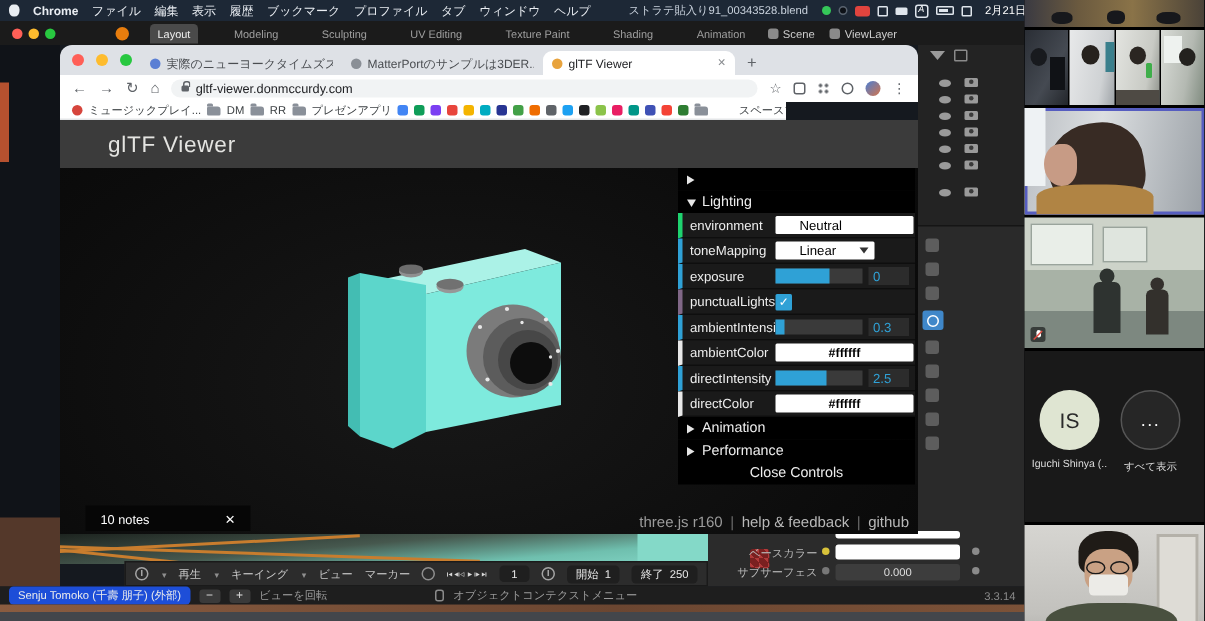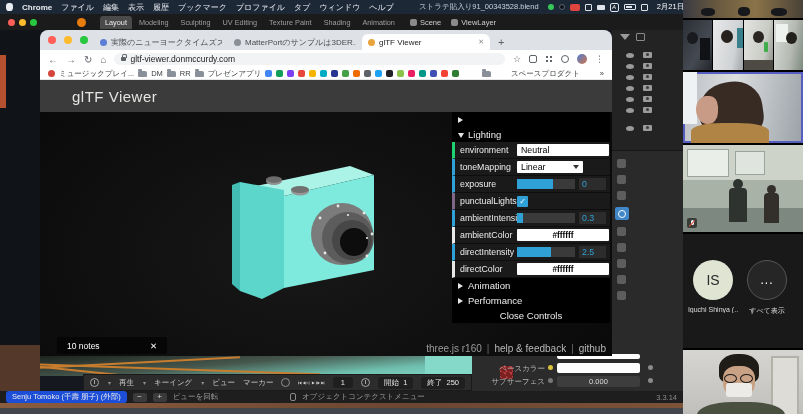--- a/index.html
+++ b/index.html
@@ -26,21 +26,21 @@
   .si.batt::after{content:"";position:absolute;left:1px;top:1px;width:6px;height:2px;background:#dfe5ec;}
   .clock{font-size:7.5px;color:#fff;}
 
   
   .bheader{position:absolute;left:0;top:14px;width:683px;height:16px;background:#1b1b1b;color:#bdbdbd;
            display:flex;align-items:center;font-size:7.5px;gap:0;white-space:nowrap;}
   .tl{width:7px;height:7px;border-radius:50%;margin-left:4px;flex:0 0 auto;}
   .tl.r{background:#ff5f57;margin-left:8px;} .tl.y{background:#febc2e;} .tl.g{background:#28c840;}
   .bico{width:9px;height:9px;border-radius:50%;background:#e87d0d;margin:0 6px 0 40px;flex:0 0 auto;}
   .bmenu span{margin-right:12px;}
-  .wtabs{display:flex;gap:2px;margin-left:8px;}
+  .wtabs{display:flex;gap:19px;margin-left:8px;}
   .wtab{padding:2px 5px;border-radius:3px 3px 0 0;color:#9f9f9f;font-size:7.3px;}
   .wtab.act{background:#4a4a4a;color:#efefef;}
   .chip-ic{width:7px;height:7px;border-radius:2px;background:#8a8a8a;display:inline-block;margin-right:3px;vertical-align:-1px;}
   .bscene{margin-left:10px;color:#cfcfcf;}
   .blayer{margin-left:10px;color:#cfcfcf;}
 
   
   .boutl{position:absolute;left:612px;top:30px;width:71px;height:360px;background:#232323;}
   .boutl .props{position:absolute;left:0;right:0;top:120px;bottom:0;background:#2a2a2a;border-top:1px solid #151515;}
   .funnel{position:absolute;left:8px;top:4px;width:0;height:0;border-left:5px solid transparent;border-right:5px solid transparent;border-top:6px solid #9a9a9a;}
@@ -99,21 +99,21 @@
   .ctool{position:absolute;left:40px;top:50px;width:572px;height:18px;background:#fff;display:flex;align-items:center;gap:8px;padding:0 8px;}
   .nav{color:#5f6368;font-size:10px;}
   .omni{flex:1;height:12px;background:#f1f3f4;border-radius:7px;display:flex;align-items:center;gap:4px;padding:0 7px;
         font-size:8.5px;color:#202124;}
   .lock{width:5px;height:4px;background:#5f6368;border-radius:1px;position:relative;flex:0 0 auto;}
   .lock::before{content:"";position:absolute;left:1px;top:-3px;width:3px;height:3px;border:1px solid #5f6368;border-bottom:none;border-radius:2px 2px 0 0;}
   .tico{color:#5f6368;font-size:9px;}
   .tsq{width:8px;height:8px;border:1.2px solid #5f6368;border-radius:2px;}
   .tdotgrid{width:8px;height:8px;background:radial-gradient(circle,#5f6368 1px,transparent 1.2px);background-size:4px 4px;}
   .avatar{width:10px;height:10px;border-radius:50%;background:linear-gradient(135deg,#4a7fd4,#d4734a);}
-  .cbooks{position:absolute;left:40px;top:68px;width:572px;height:12px;background:#fff;border-bottom:1px solid #e4e6e8;
+  .cbooks{position:absolute;left:40px;top:68px;width:484px;height:12px;background:#fff;border-bottom:1px solid #e4e6e8;
           display:flex;align-items:center;gap:4px;padding:0 8px;font-size:7.5px;color:#3c4043;white-space:nowrap;overflow:hidden;}
   .fv{width:7px;height:7px;border-radius:2px;flex:0 0 auto;}
   .fold{width:9px;height:6px;background:#8a9099;border-radius:1px 2px 1px 1px;position:relative;flex:0 0 auto;}
   .fold::before{content:"";position:absolute;left:0;top:-2px;width:4px;height:2px;background:#8a9099;border-radius:1px 1px 0 0;}
   .bkspace{margin-left:auto;display:flex;align-items:center;gap:20px;}
 
   
   .vhead{position:absolute;left:40px;top:80px;width:572px;height:32px;background:#3b3b3b;display:flex;align-items:center;}
   .vhead span{color:#e4e4e1;font-size:15px;letter-spacing:.5px;margin-left:32px;font-weight:400;}
   .vbody{position:absolute;left:40px;top:112px;width:572px;height:244px;
@@ -127,21 +127,21 @@
 
   
   .gui{position:absolute;left:452px;top:112px;width:158px;font-size:9px;color:#ededed;}
   .gfold{height:15px;background:#000;display:flex;align-items:center;padding-left:16px;position:relative;font-size:9.5px;}
   .arr{position:absolute;left:6px;width:0;height:0;}
   .arr.r{border-top:3.5px solid transparent;border-bottom:3.5px solid transparent;border-left:5px solid #e6e6e6;}
   .arr.d{border-left:3.5px solid transparent;border-right:3.5px solid transparent;border-top:5px solid #e6e6e6;top:6px;}
   .grow{height:17px;background:#1a1a1a;border-left:3px solid #2fa1d6;border-bottom:1px solid #0e0e0e;
         display:flex;align-items:center;padding-left:5px;}
   .glab{width:57px;flex:0 0 auto;font-size:8.8px;overflow:hidden;white-space:nowrap;}
-  .gsel{background:#fff;color:#000;height:12px;line-height:12px;padding:0 4px;border-radius:1px;position:relative;font-size:8.8px;}
+  .gsel{background:#fff;color:#000;height:12px;line-height:12px;padding:0 16px;border-radius:1px;position:relative;font-size:8.8px;}
   .gsel.w1{width:92px;} .gsel.w2{width:66px;}
   .caret{position:absolute;right:4px;top:4px;width:0;height:0;border-left:3px solid transparent;border-right:3px solid transparent;border-top:4px solid #333;}
   .gtrack{width:58px;height:10px;background:#3a3a3a;position:relative;flex:0 0 auto;}
   .gfill{position:absolute;left:0;top:0;bottom:0;background:#2fa1d6;}
   .gnum{width:27px;height:12px;background:#2c2c2c;color:#2fa1d6;margin-left:4px;padding-left:3px;line-height:12px;font-size:8.8px;}
   .gcheck{width:11px;height:11px;background:#2fa1d6;border-radius:1px;color:#fff;font-size:8px;line-height:11px;text-align:center;}
   .gcheck::after{content:"✓";}
   .gcolor{width:92px;height:12px;background:#fff;color:#000;font-weight:bold;text-align:center;line-height:12px;font-size:8.3px;border-radius:1px;}
   .gclose{height:15px;background:#000;color:#ededed;text-align:center;line-height:15px;font-size:9.5px;}
 

